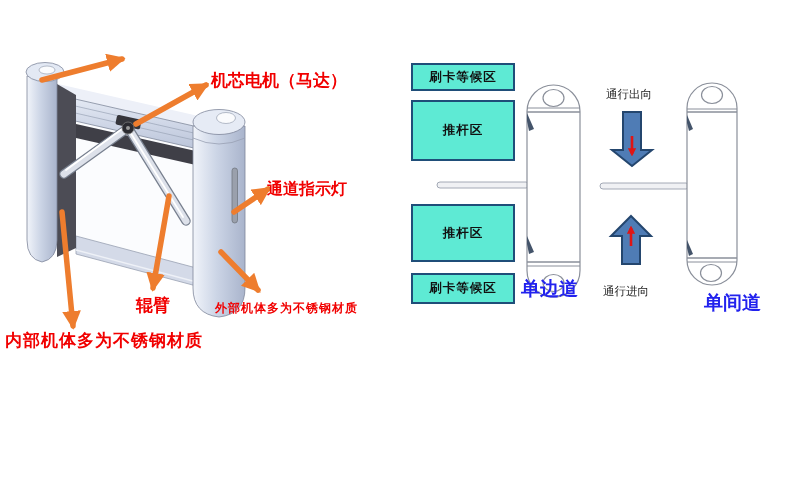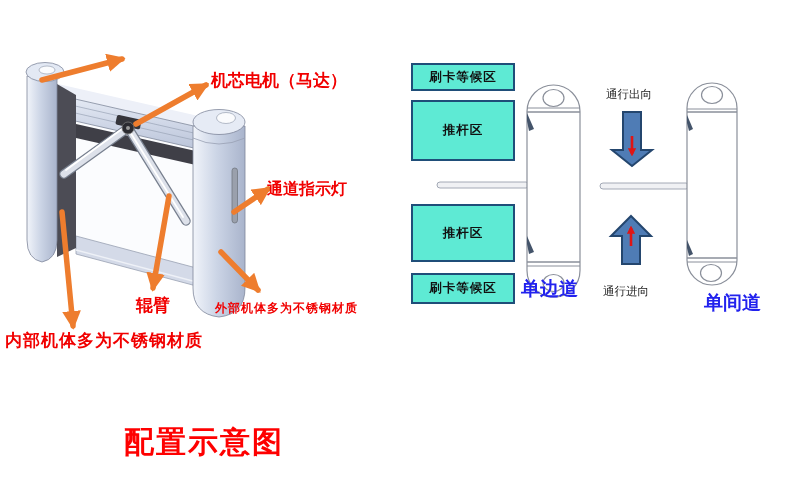--- a/index.html
+++ b/index.html
@@ -130,21 +130,20 @@
       <line x1="221" y1="252" x2="258" y2="290" marker-end="url(#oh)"></line>
       <line x1="62" y1="212" x2="73" y2="326" marker-end="url(#oh)"></line>
     </g>
   </svg>
 
   <div class="abs red-label lbl-motor">机芯电机（马达）</div>
   <div class="abs red-label lbl-indicator">通道指示灯</div>
   <div class="abs red-label lbl-arm">辊臂</div>
   <div class="abs red-label lbl-exterior">外部机体多为不锈钢材质</div>
   <div class="abs red-label lbl-interior">内部机体多为不锈钢材质</div>
-  <div class="abs title-config">配置示意图</div>
 
   <div class="zone-box zb1">刷卡等候区</div>
   <div class="zone-box zb2">推杆区</div>
   <div class="zone-box zb3">推杆区</div>
   <div class="zone-box zb4">刷卡等候区</div>
 
   <svg style="left:400px; top:50px;" width="400" height="280" viewBox="0 0 400 280">
 
     <rect x="37" y="132" width="92" height="6" rx="3" fill="#f0f1f4" stroke="#9aa0ae" stroke-width="0.9"></rect>
     <rect x="200" y="133" width="89" height="6" rx="3" fill="#f0f1f4" stroke="#9aa0ae" stroke-width="0.9"></rect>

